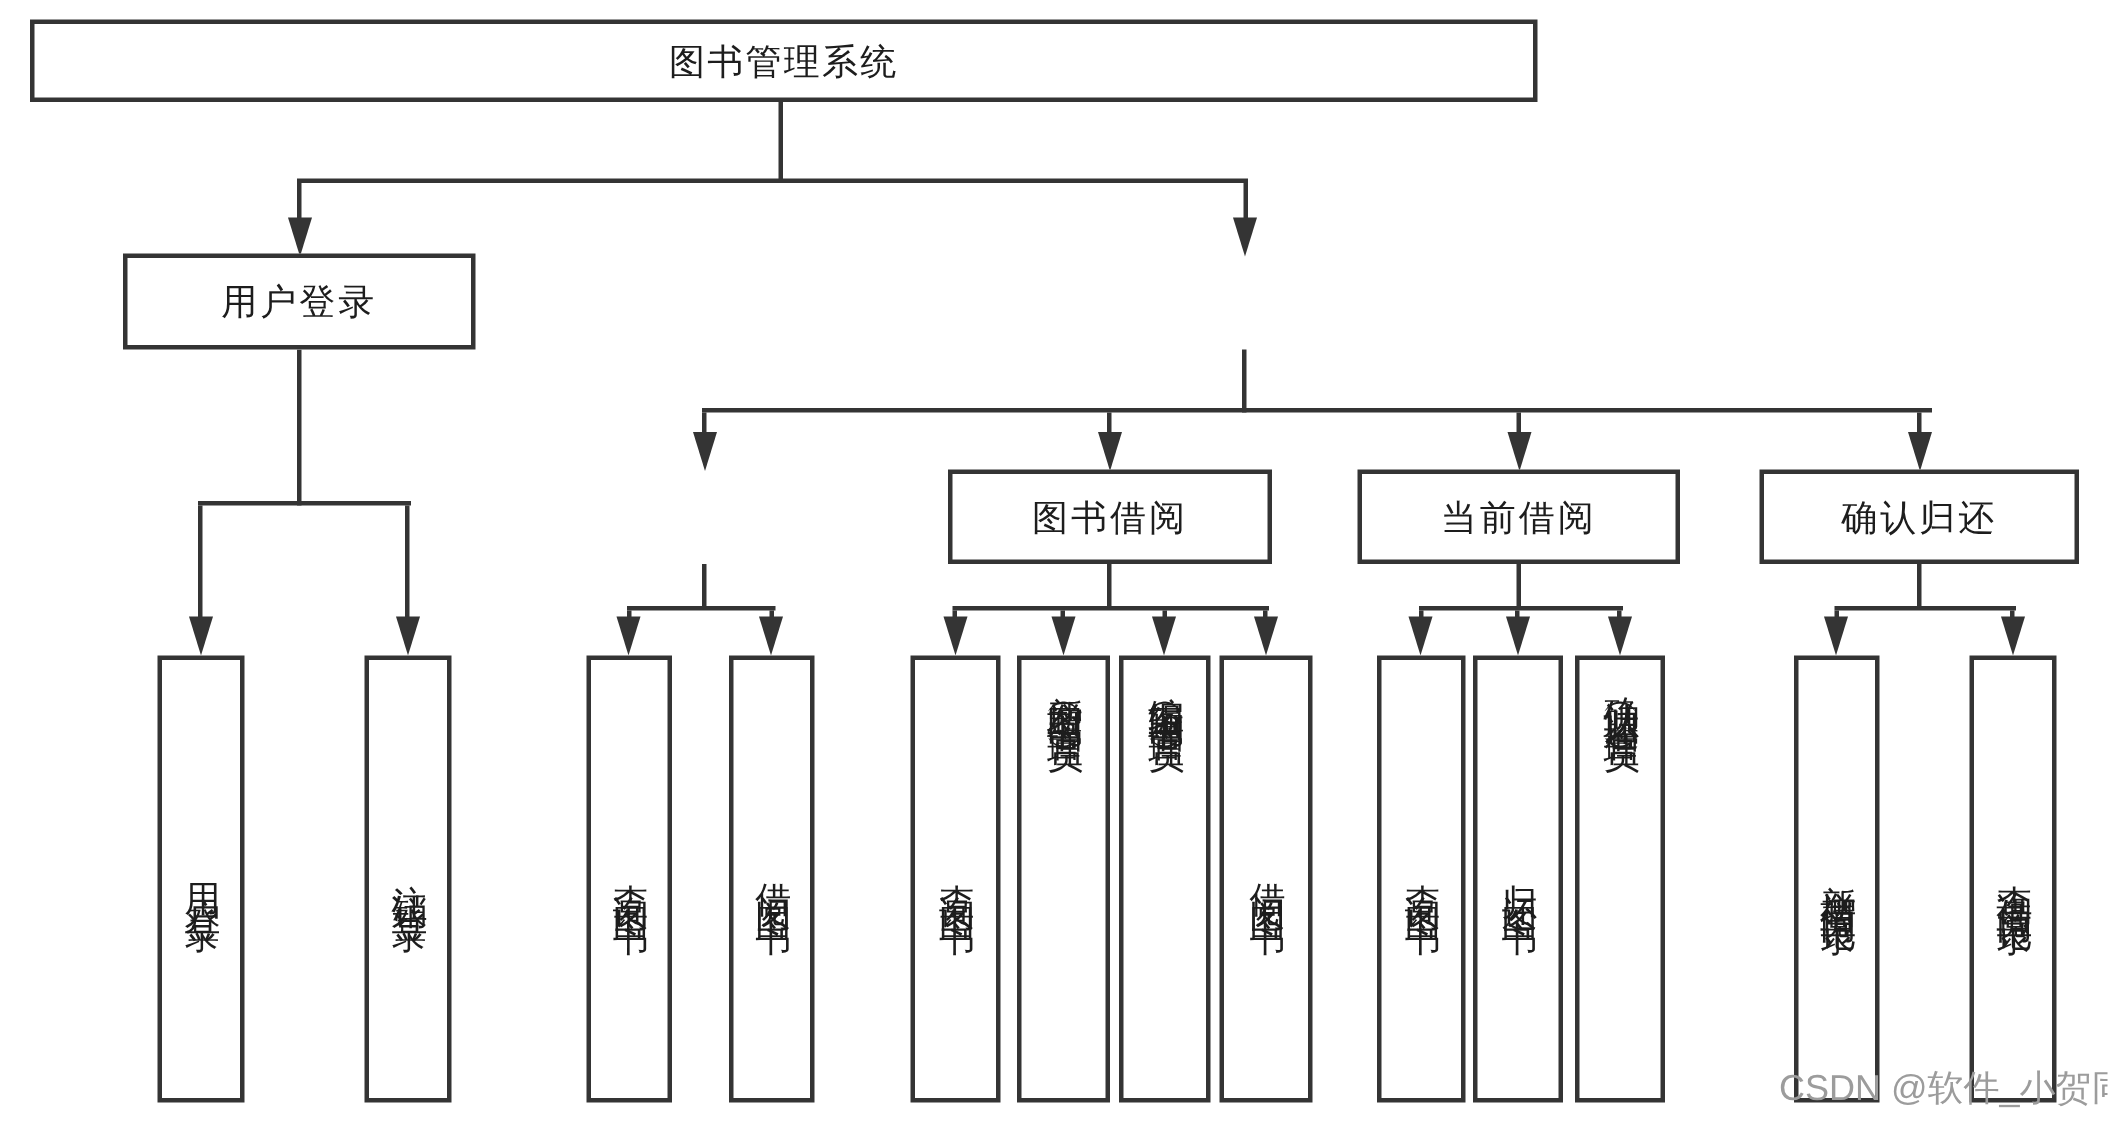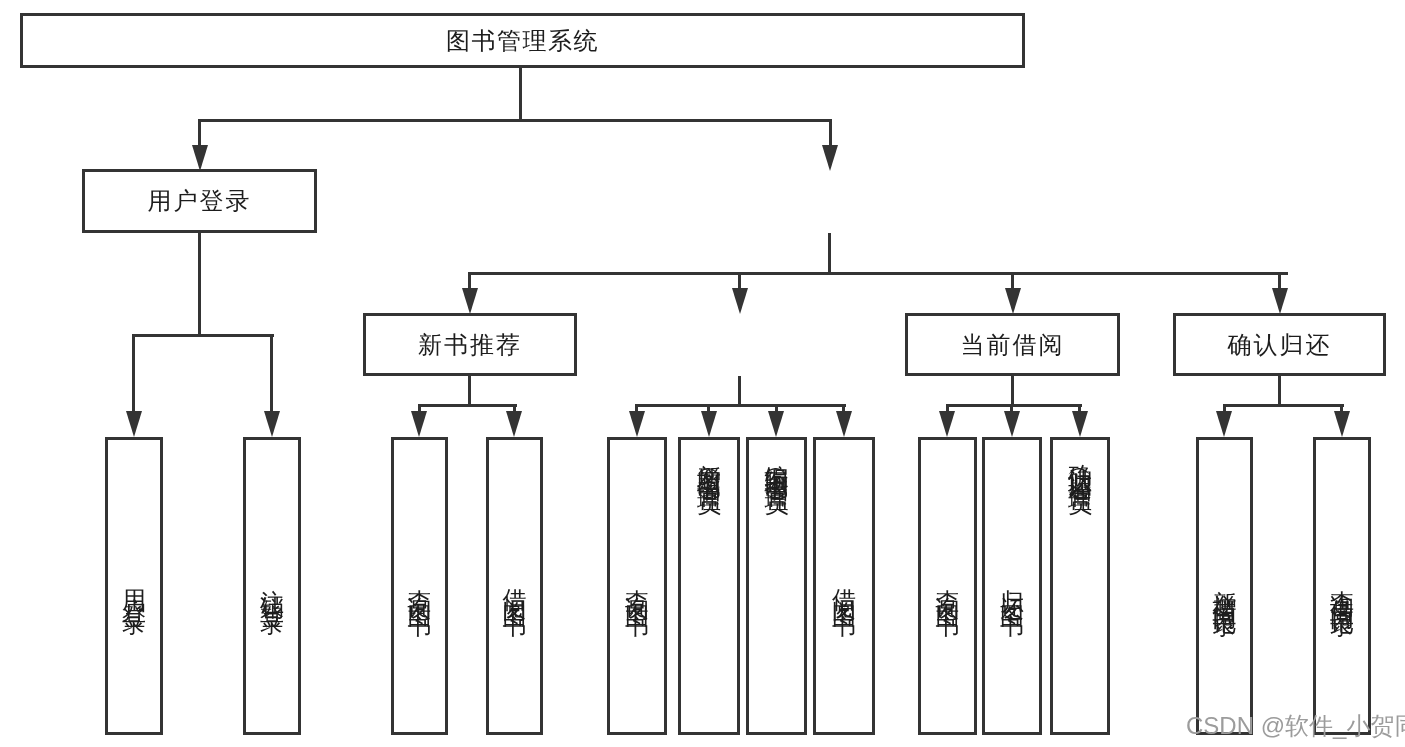--- a/index.html
+++ b/index.html
@@ -233,21 +233,21 @@
     <div class="seg c7-d1"></div>
     <div class="seg c7-d2"></div>
     <div class="arrow c7-a1"></div>
     <div class="arrow c7-a2"></div>
   </div>
 
   <div class="node b-root">图书管理系统</div>
 
   <div class="node b-login">用户登录</div>
 
-  <div class="node b-l3-0">新书推荐</div>
+  <div class="node b-l3-1">图书借阅</div>
   <div class="node b-l3-2">当前借阅</div>
   <div class="node b-l3-3">确认归还</div>
 
   <div class="leaf f0">
     <span>用户登录</span>
   </div>
   <div class="leaf f1">
     <span>注销登录</span>
   </div>
 

